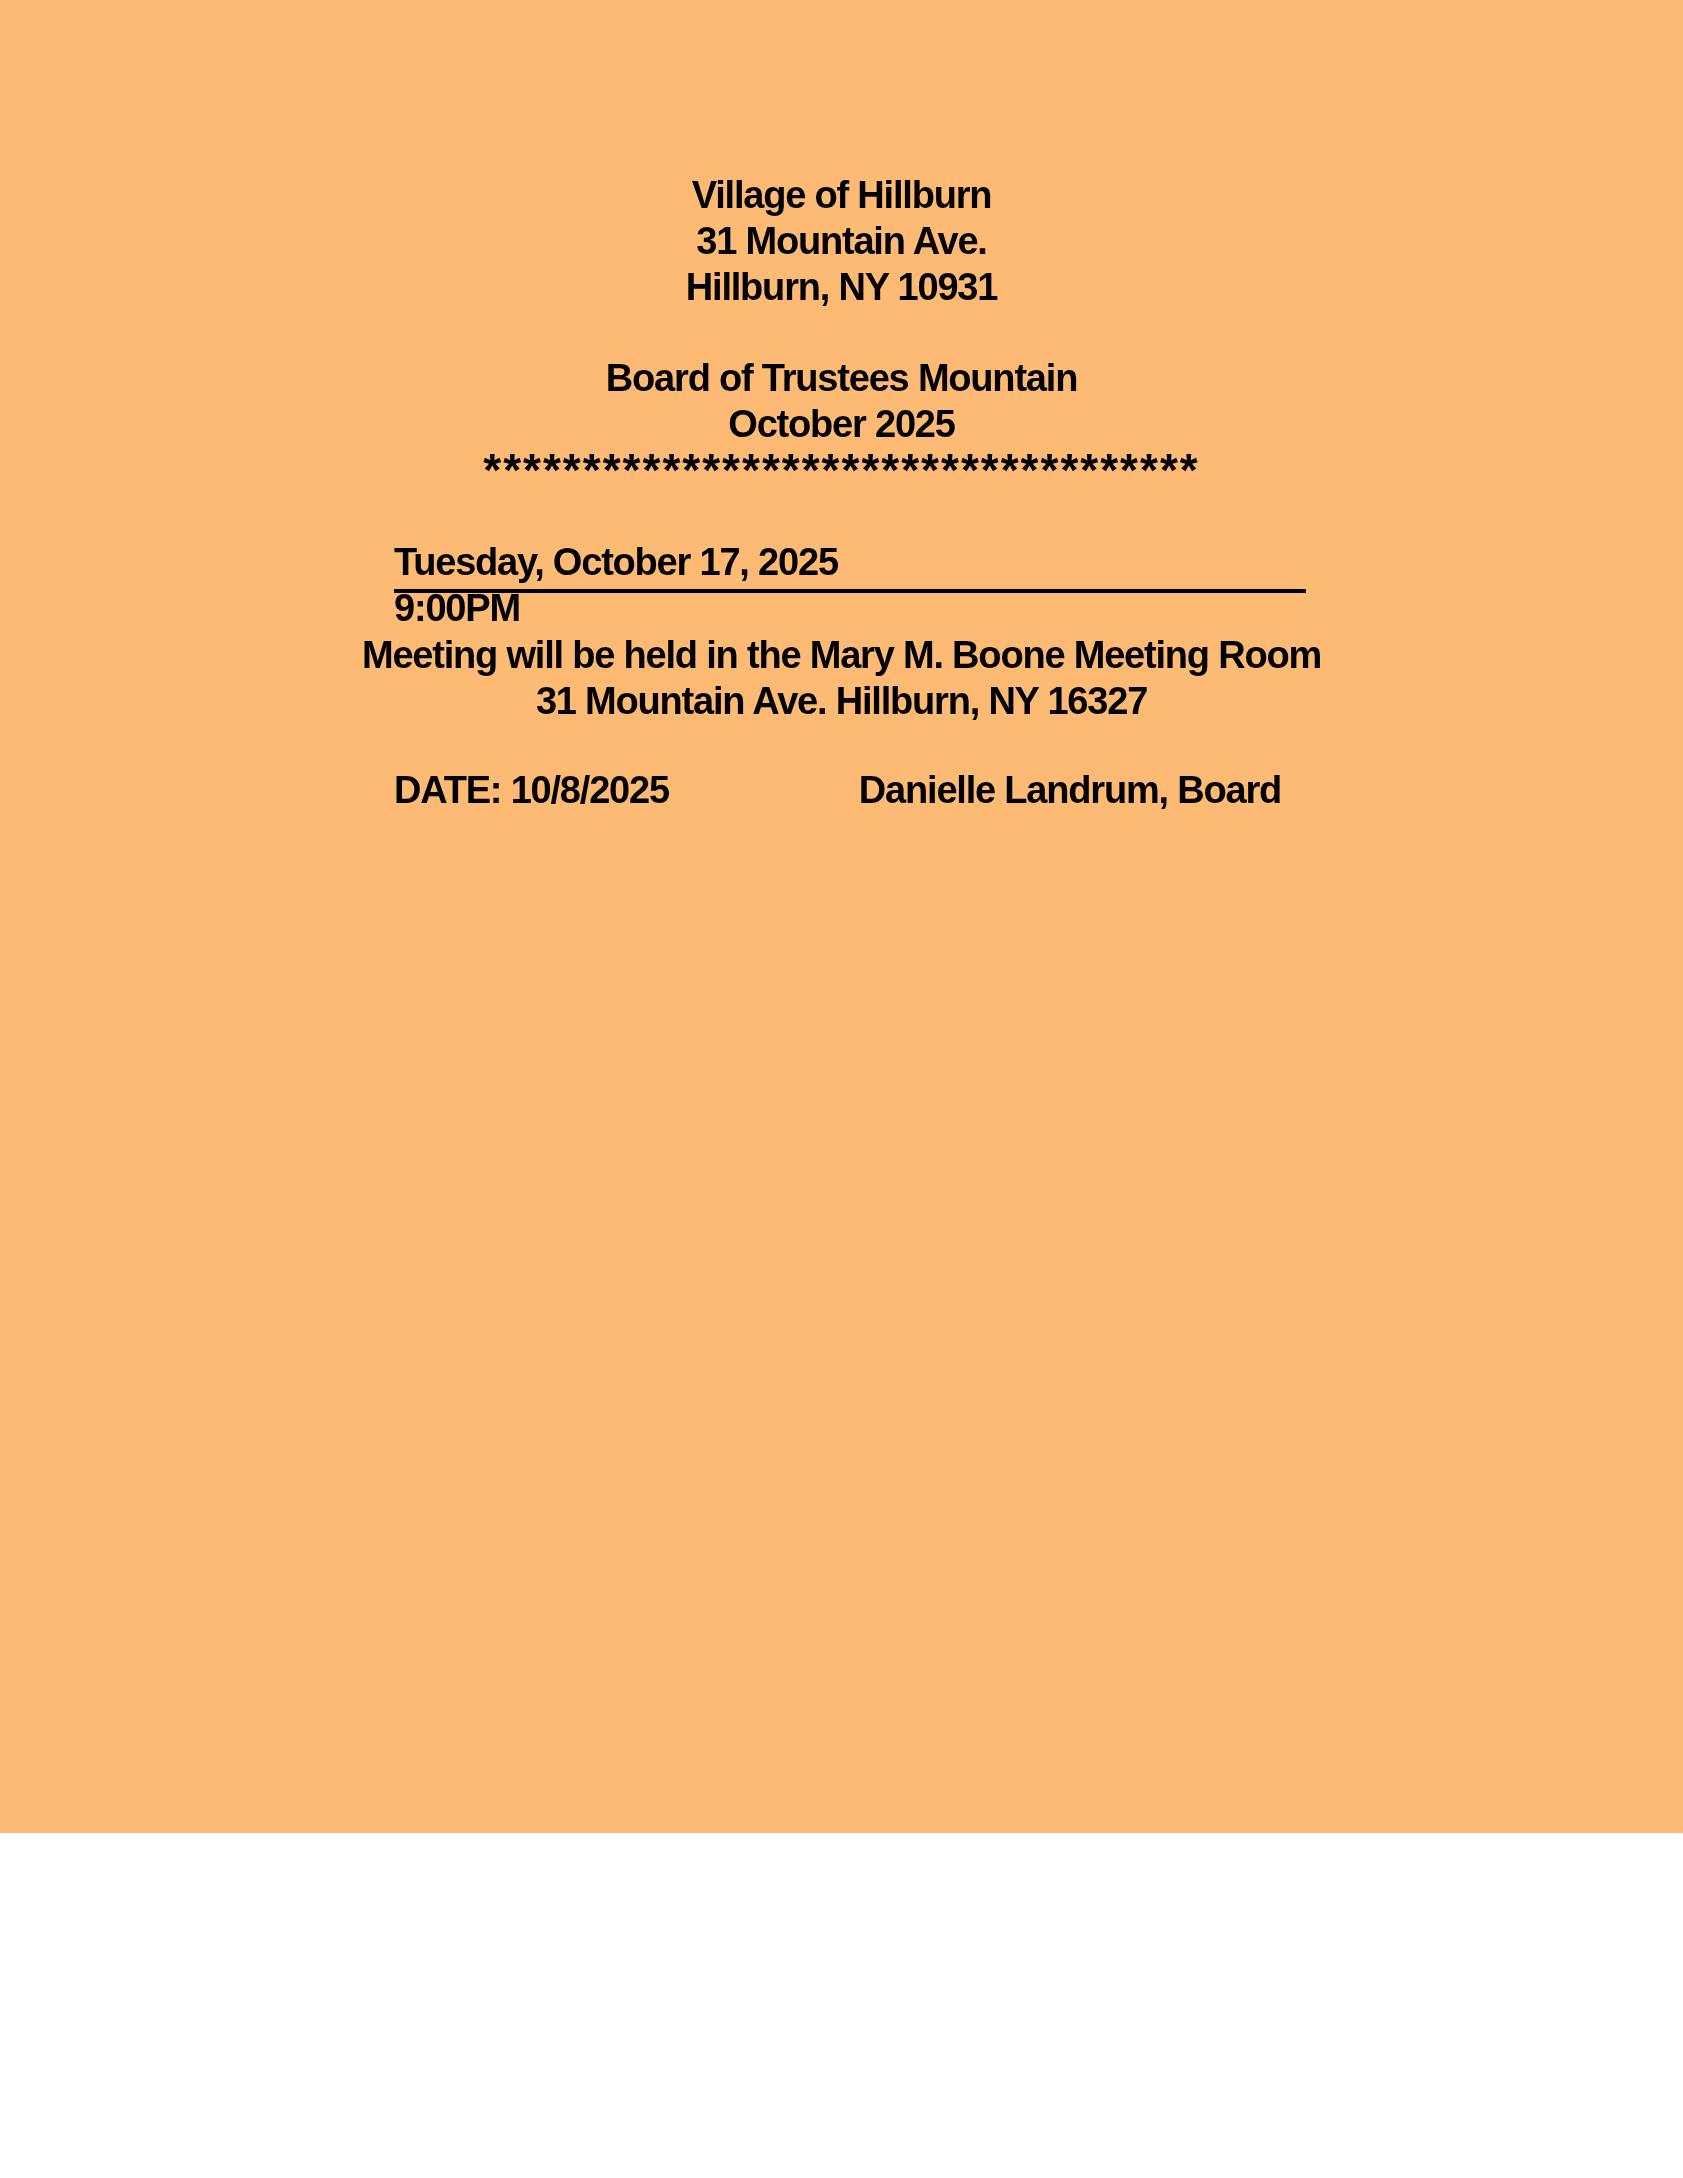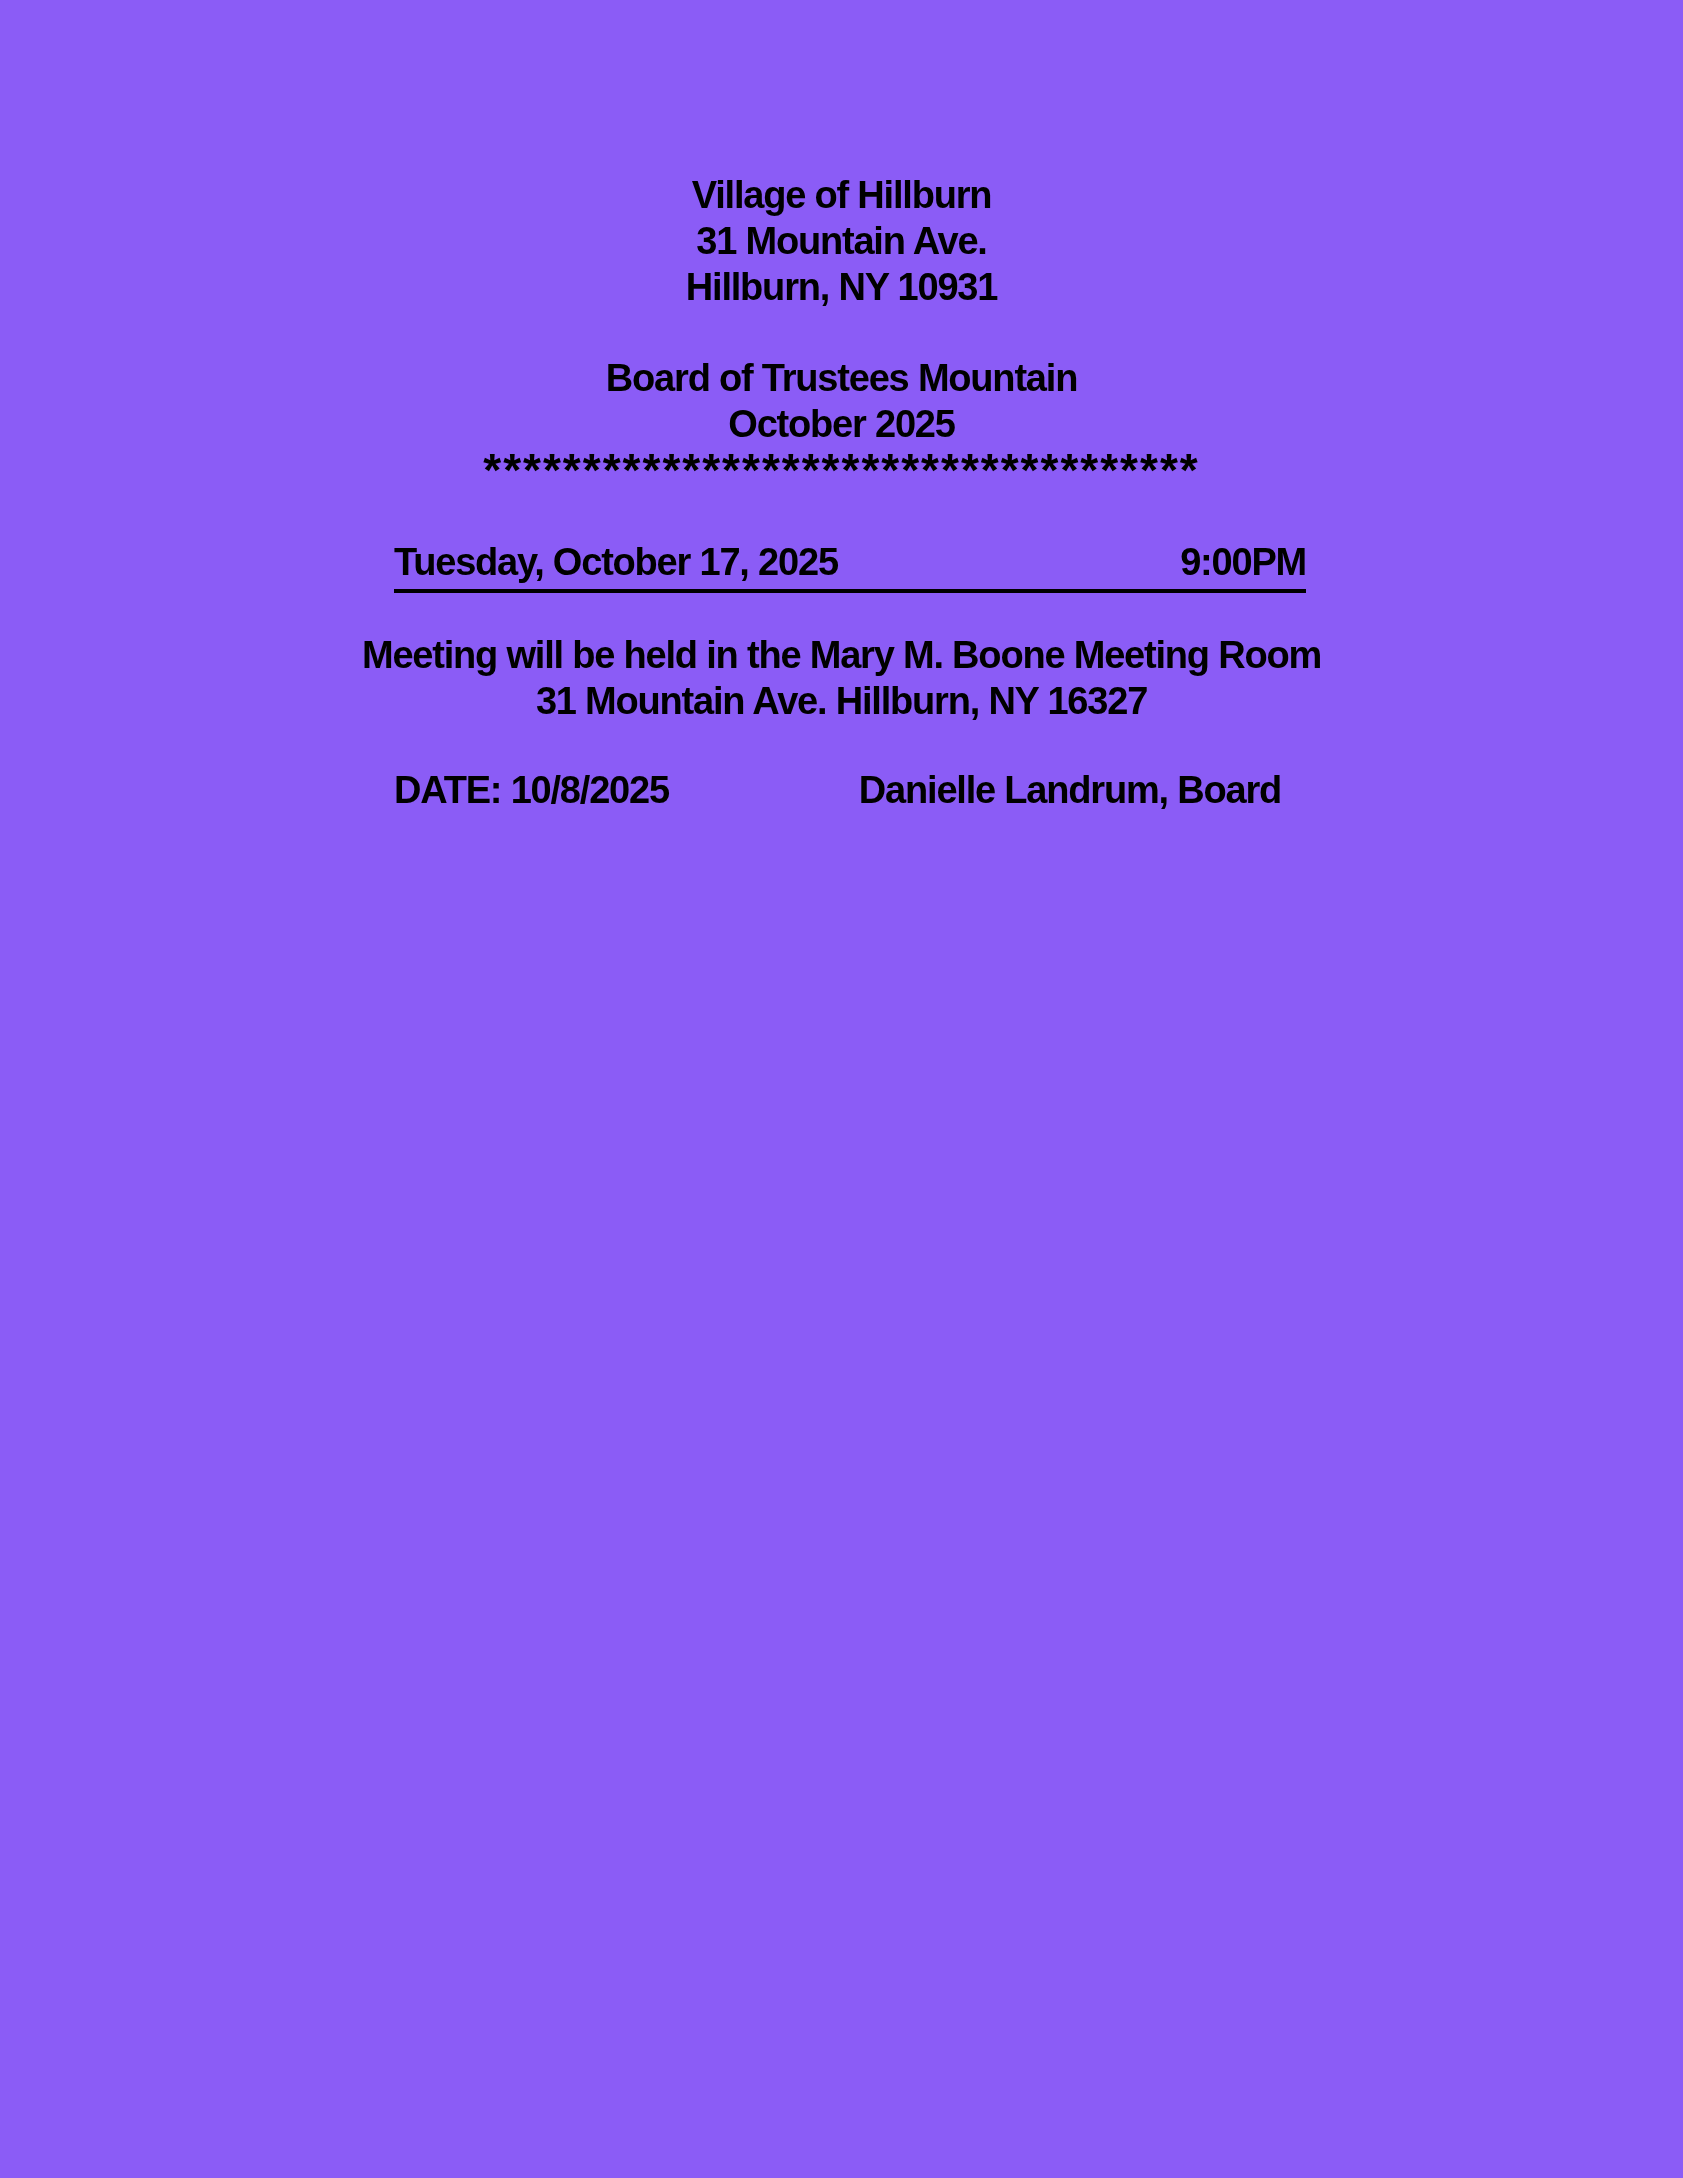--- a/index.html
+++ b/index.html
@@ -3,22 +3,22 @@
 <meta charset="utf-8">
 <style>
   html, body {
     margin: 0;
     padding: 0;
     background: #ffffff;
   }
   .page {
     position: relative;
     width: 1683px;
-    height: 2178px;
-    background: #8b5cf6;
+    height: 1833px;
+    background: #fdba74;
     color: #000000;
     font-family: "Liberation Sans", "DejaVu Sans", sans-serif;
     font-weight: bold;
     font-size: 38px;
     letter-spacing: -1.2px;
     line-height: 46px;
     overflow: hidden;
   }
   .block { position: absolute; }
   .center { left: 0; right: 0; text-align: center; }
@@ -36,20 +36,21 @@
     top: 539px;
     left: 394px;
     right: 377px;
     height: 46px;
     display: flex;
     justify-content: space-between;
     align-items: baseline;
     padding-bottom: 4px;
     border-bottom: 4px solid #000000;
     box-sizing: content-box;
+    flex-direction: column;
   }
 
   .location-note { top: 632px; }
 
   .signoff-row {
     top: 767px;
     left: 394px;
     right: 402px;
     display: flex;
     justify-content: space-between;

